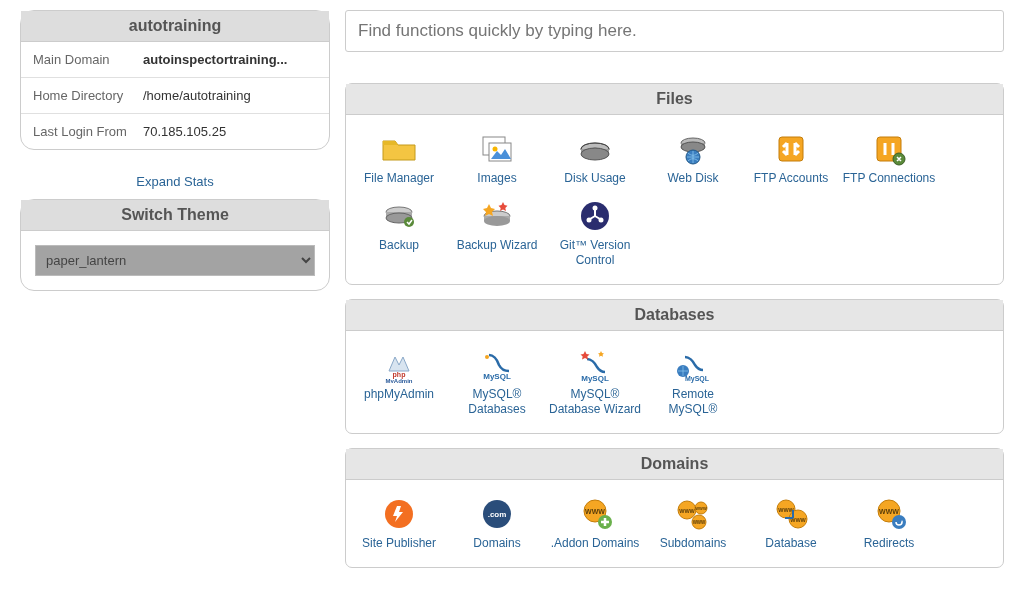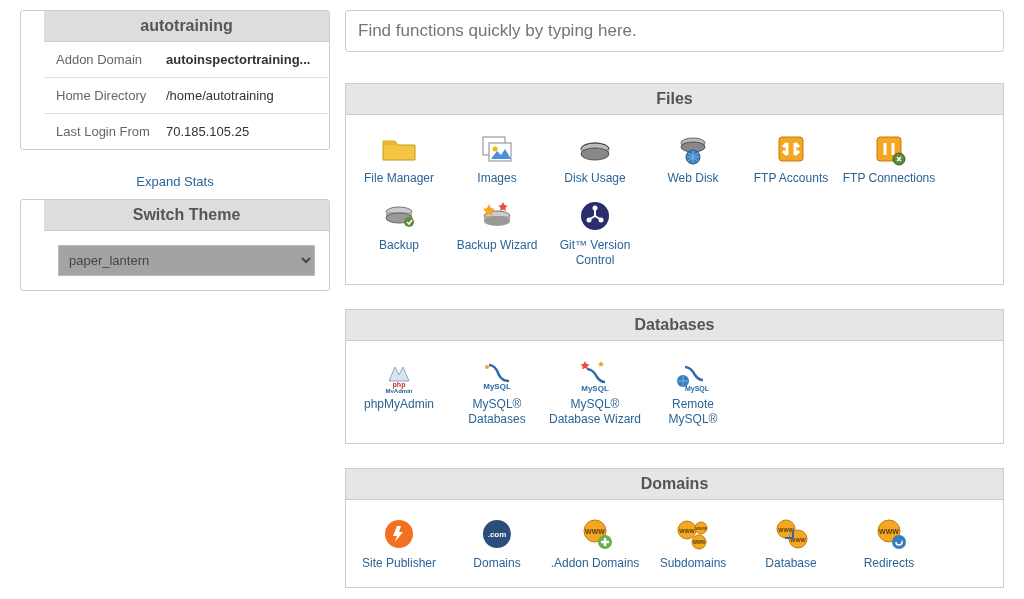--- a/index.html
+++ b/index.html
@@ -1,48 +1,48 @@
 <!DOCTYPE html>
 <html><head>
   <meta charset="utf-8">
   <style>
     * { box-sizing: border-box; margin: 0; padding: 0; }
     body { font-family: Arial, Helvetica, sans-serif; font-size: 13px; color: #333; background: #fff; padding: 10px 20px; }
     .container { display: flex; gap: 15px; }
     .left-col { width: 310px; flex-shrink: 0; }
     .right-col { flex: 1; }
-    .panel { border: 1px solid #ccc; border-radius: 3px; margin-bottom: 14px; padding-left: 23px; }
+    .panel { border: 1px solid #ccc; border-radius: 14px; margin-bottom: 14px; }
     .panel-header { background: #ddd; text-align: center; font-weight: bold; font-size: 16px; color: #555; padding: 6px; border-bottom: 1px solid #ccc; }
     .info-row { display: flex; padding: 10px 12px; border-bottom: 1px solid #e0e0e0; }
     .info-row:last-child { border-bottom: none; }
     .info-label { width: 110px; color: #666; font-size: 13px; }
     .info-value { flex: 1; color: #333; font-size: 13px; overflow: hidden; text-overflow: ellipsis; white-space: nowrap; }
     .info-value.bold { font-weight: bold; }
     .expand-link { text-align: center; padding: 10px; color: #2a6496; cursor: pointer; }
     .theme-body { padding: 14px; }
     .theme-select { width: 100%; padding: 6px; border: 1px solid #bbb; background: #a3a3a3; font-size: 13px; color: #444; }
     .search-box { width: 100%; border: 1px solid #ccc; border-radius: 3px; padding: 10px 12px; font-size: 17px; color: #888; margin-bottom: 31px; }
-    .section { border: 1px solid #ccc; border-radius: 0; margin-bottom: 24px; }
+    .section { border: 1px solid #ccc; border-radius: 7px; margin-bottom: 14px; }
     .section-header { background: #e6e6e6; text-align: center; font-weight: bold; font-size: 16px; color: #555; padding: 6px; border-bottom: 1px solid #ccc; }
     .section-body { display: flex; flex-wrap: wrap; padding: 10px 4px; }
     .item { width: 98px; text-align: center; padding: 6px 2px; cursor: pointer; }
     .item-icon { width: 40px; height: 36px; margin: 0 auto 4px; display: flex; align-items: center; justify-content: center; }
     .item-icon svg { width: 40px; height: 36px; }
     .item-label { font-size: 12px; color: #2a6496; line-height: 1.25; }
   </style>
 </head>
 <body>
 
 <div class="container">
   <div class="left-col">
     <div class="panel">
       <div class="panel-header">autotraining</div>
       <div id="info-rows">
           <div class="info-row">
-            <div class="info-label">Addon Domain</div>
+            <div class="info-label">Main Domain</div>
             <div class="info-value bold">autoinspectortraining...</div>
           </div>
           <div class="info-row">
             <div class="info-label">Home Directory</div>
             <div class="info-value">/home/autotraining</div>
           </div>
           <div class="info-row">
             <div class="info-label">Last Login From</div>
             <div class="info-value">70.185.105.25</div>
           </div>

